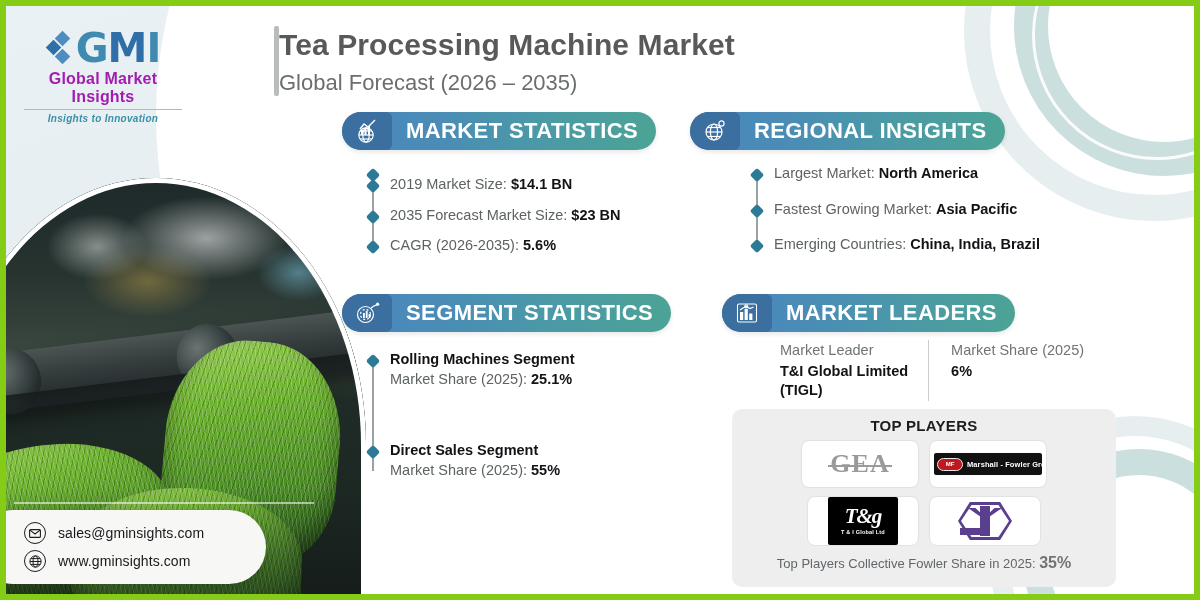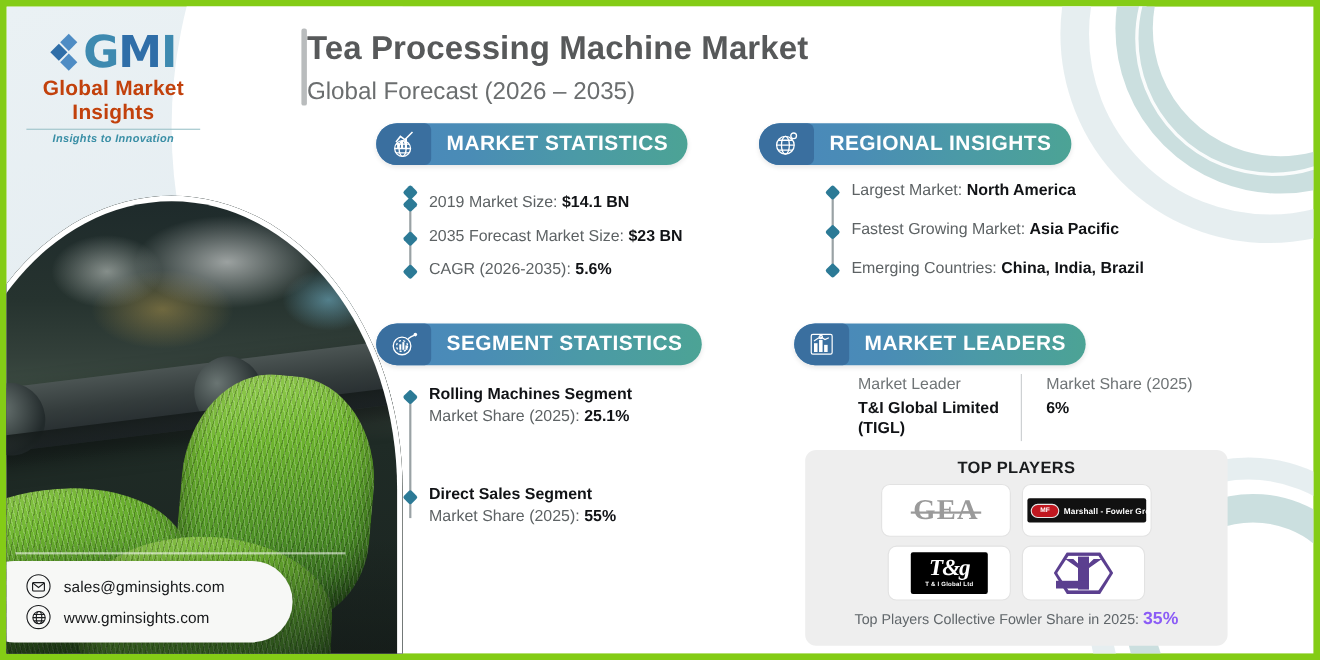--- a/index.html
+++ b/index.html
@@ -129,21 +129,21 @@
   .dm.d1 { left: 11px; top: 2px;  background:#4e8cc4; }
   .dm.d2 { left: 2px;  top: 11px; background:#2f6ea8; }
   .dm.d3 { left: 11px; top: 20px; background:#4e8cc4; }
   .logo-gmi {
     font-family: "DejaVu Sans", sans-serif;
     font-size: 40px; font-weight: 700; letter-spacing: -1px;
     color: #3e8ab0; line-height: 1;
   }
   .logo-gmi .m { color:#2f6ea8; }
   .logo-name {
-    font-size: 19px; font-weight: 700; color: #c2410c;
+    font-size: 16px; font-weight: 700; color: #a21caf;
     margin-top: 2px; letter-spacing: .2px;
   }
   .logo-rule { height:1px; background:#9cc2c9; margin: 3px 6px 3px; }
   .logo-tag {
     font-size: 10px; font-style: italic; font-weight: 700; color:#3a8fa6; letter-spacing:.3px;
   }
 
   
   .title-block { position: absolute; left: 268px; top: 20px; display:flex; }
   .title-bar { width: 5px; background: #b9bcbd; border-radius: 2px; }
@@ -161,21 +161,21 @@
     background: linear-gradient(90deg,#4a87bd 0%, #4a8cb6 30%, #4b9aa6 65%, #4ca395 100%);
     box-shadow: 0 2px 5px rgba(0,0,0,.10);
   }
   .pill-icon {
     width: 50px; height: 38px; flex: none;
     border-radius: 19px 6px 6px 19px;
     background: #3a6f9f;
     display:flex; align-items:center; justify-content:center;
   }
   .pill-title {
-    color: #ffffff; font-size: 19px; font-weight: 700; letter-spacing: .4px;
+    color: #ffffff; font-size: 22px; font-weight: 700; letter-spacing: .4px;
     padding: 0 18px 0 14px; white-space: nowrap;
   }
 
   
   .bullets { position: absolute; }
   .bullets .track {
     position: absolute; left: 6px; top: 9px; bottom: 9px; width: 2px; background: #9aa2a5;
   }
   .brow { position: relative; display:flex; align-items: flex-start; padding-left: 24px; }
   .bdot {
@@ -236,21 +236,21 @@
     border-right-color: transparent; transform: rotate(-38deg);
   }
   .buh-text {
     font-family:"Liberation Serif", serif; font-style: italic; font-weight:700;
     font-size: 19px; letter-spacing: .5px; position: relative; color:#00b09b;
   }
   .buh-text::before {
     content:""; position:absolute; left:-2px; right:-2px; top:-5px; height:2px; background:#00b09b;
   }
   .logo-tigl {
-    background:#000; width: 70px; height: 38px; border-radius:2px;
+    background:#000; width: 70px; height: 48px; border-radius:2px;
     display:flex; flex-direction:column; align-items:center; justify-content:center;
   }
   .tigl-mark {
     font-family:"Liberation Serif", serif; font-style:italic; font-weight:700;
     color:#ffffff; font-size: 21px; line-height:.95; letter-spacing:-1px;
   }
   .tigl-sub { color:#ffffff; font-size: 5.5px; font-weight:700; margin-top:2px; letter-spacing:.2px; }
   .logo-hex {
     width: 54px; height: 38px; position: relative;
   }
@@ -274,21 +274,21 @@
   .hexglyph::after {
     content:""; position:absolute; left:0; top:2px; width:34px; height:9px; background:#5b3f8f;
     clip-path: polygon(0 0, 22% 0, 50% 100%, 78% 0, 100% 0, 62% 100%, 38% 100%);
   }
   .hexbar {
     position:absolute; left:2px; bottom:5px; width:30px; height:7px; background:#5b3f8f;
   }
   .players-foot {
     text-align:center; font-size: 13px; color:#60666a; margin-top: 1px; white-space:nowrap;
   }
-  .players-foot b { color:#8b5cf6; font-weight:700; font-size: 16px; }
+  .players-foot b { color:#737373; font-weight:700; font-size: 16px; }
 
   
   .contact {
     position: absolute; left: -30px; bottom: 10px; width: 290px; height: 74px;
     background: #f7f8f6; border-radius: 37px;
     display:flex; flex-direction:column; justify-content:center; gap: 6px;
     padding-left: 48px;
     box-shadow: 0 2px 8px rgba(0,0,0,.12);
   }
   .crow { display:flex; align-items:center; gap: 12px; }

